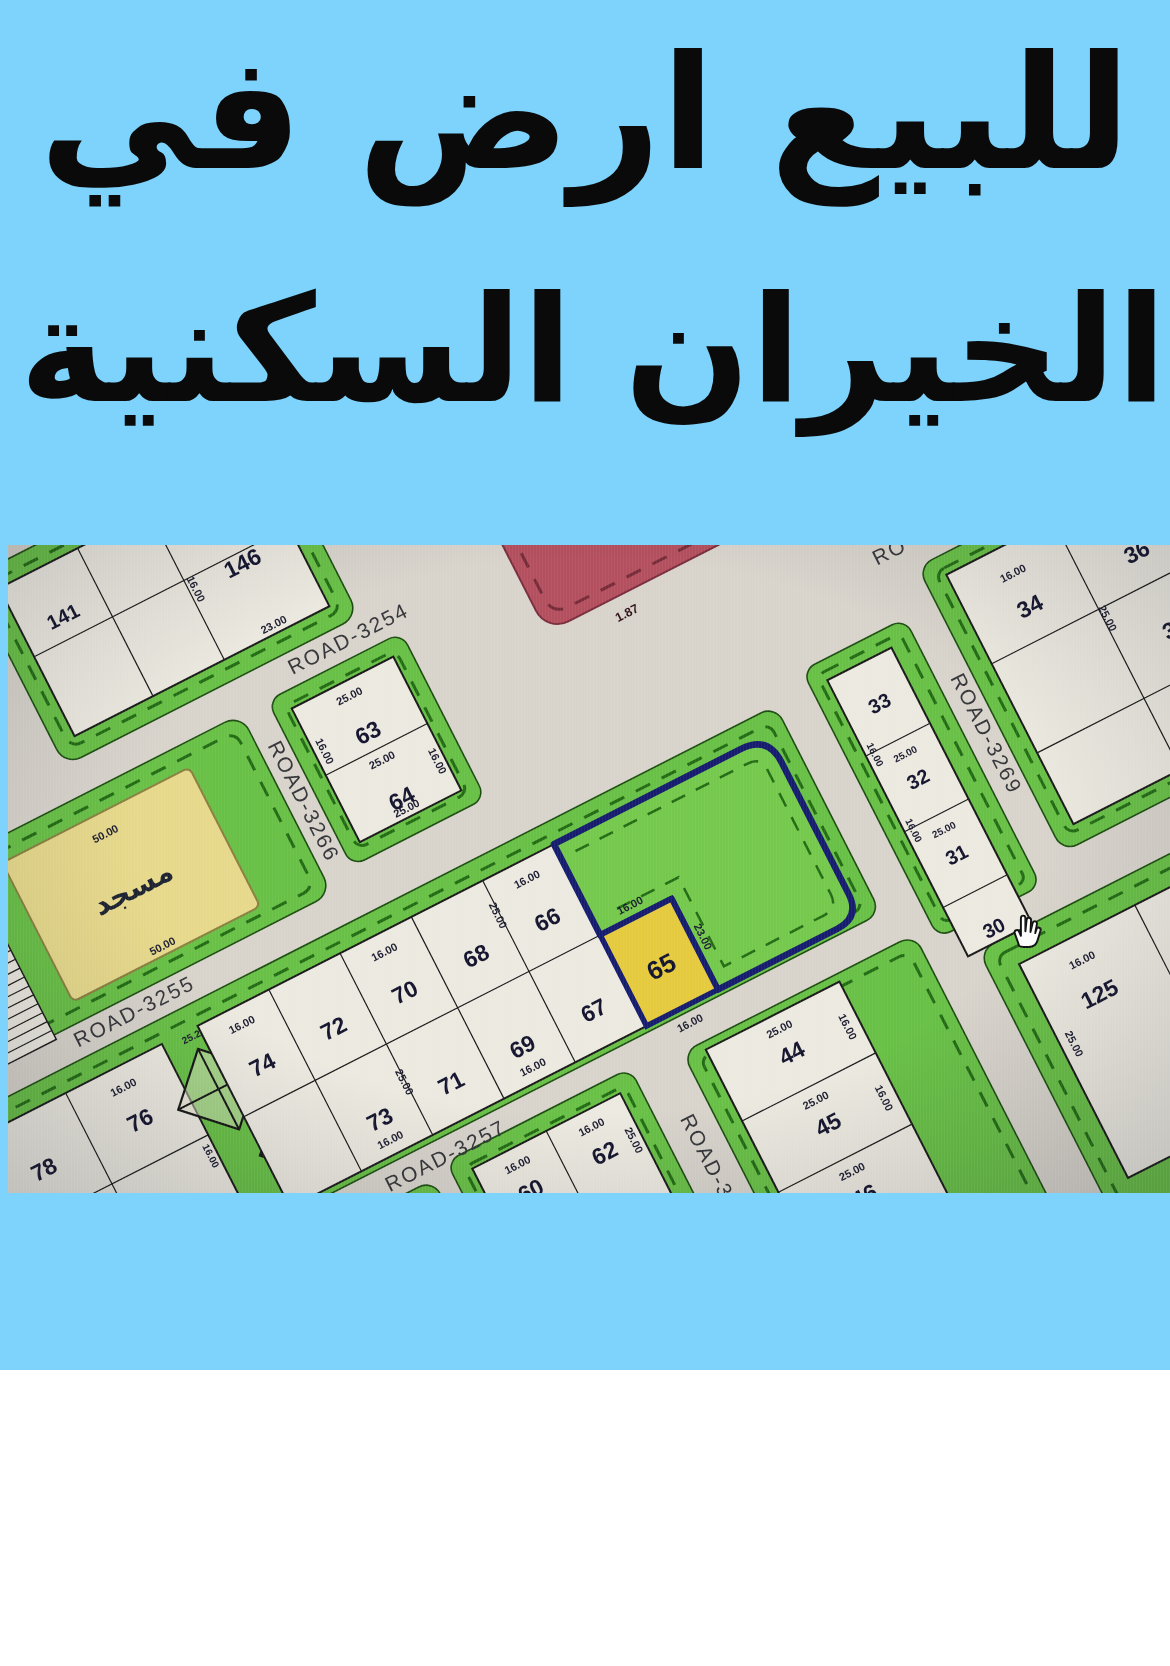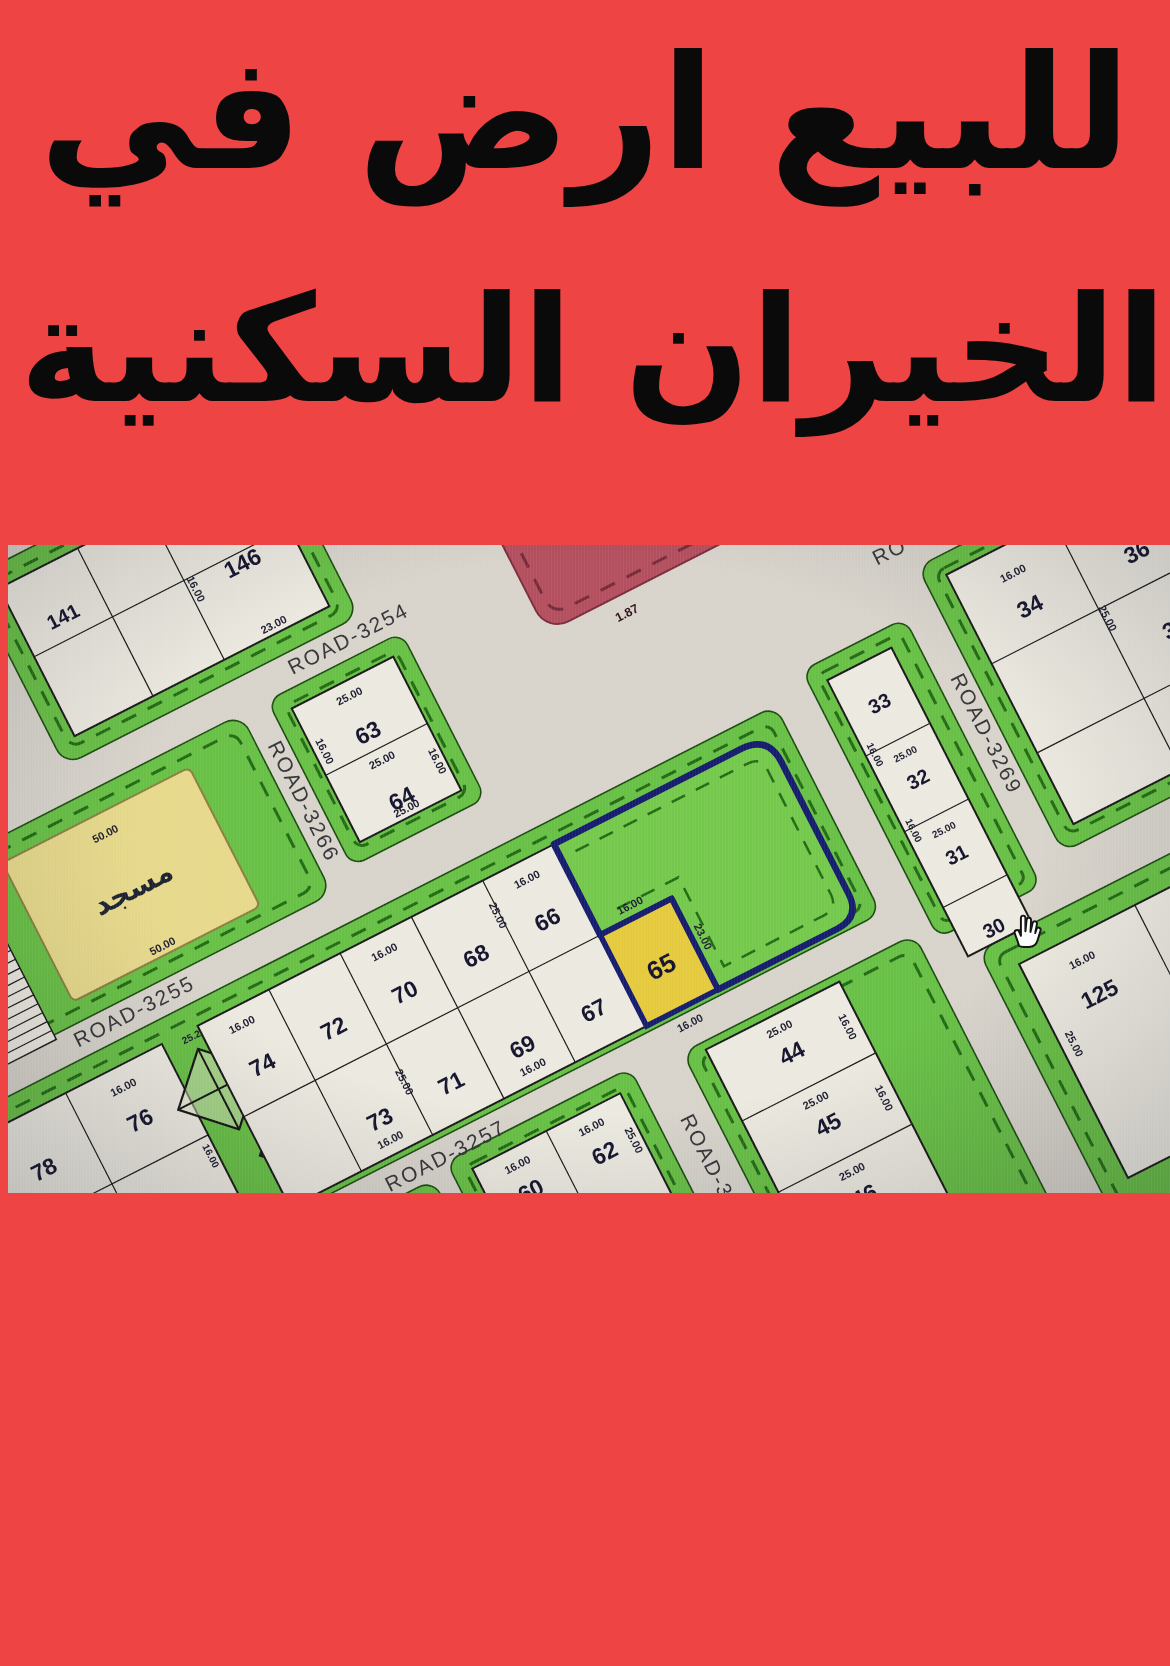--- a/index.html
+++ b/index.html
@@ -1,16 +1,16 @@
 <!DOCTYPE html>
 <html lang="ar"><head>
 <meta charset="utf-8">
 <style>
   html,body{margin:0;padding:0;background:#ffffff;}
-  .page{position:relative;width:1170px;height:1666px;background:#ef4444;overflow:hidden;
+  .page{position:relative;width:1170px;height:1370px;background:#7dd3fc;overflow:hidden;
         font-family:"DejaVu Sans",sans-serif;}
   
   .headline{position:absolute;top:0;left:0;width:1170px;height:545px;direction:rtl;
             text-align:center;color:#0a0a0a;}
   .headline .l1{margin-top:4px;font-size:158px;line-height:218px;font-weight:bold;}
   .headline .l2{margin-top:28px;font-size:148px;line-height:200px;font-weight:bold;padding-left:16px;}
   
   .map-photo{position:absolute;left:8px;top:545px;width:1162px;height:648px;
              background:#d8d4cc;overflow:hidden;}
   .map-photo svg{display:block}

